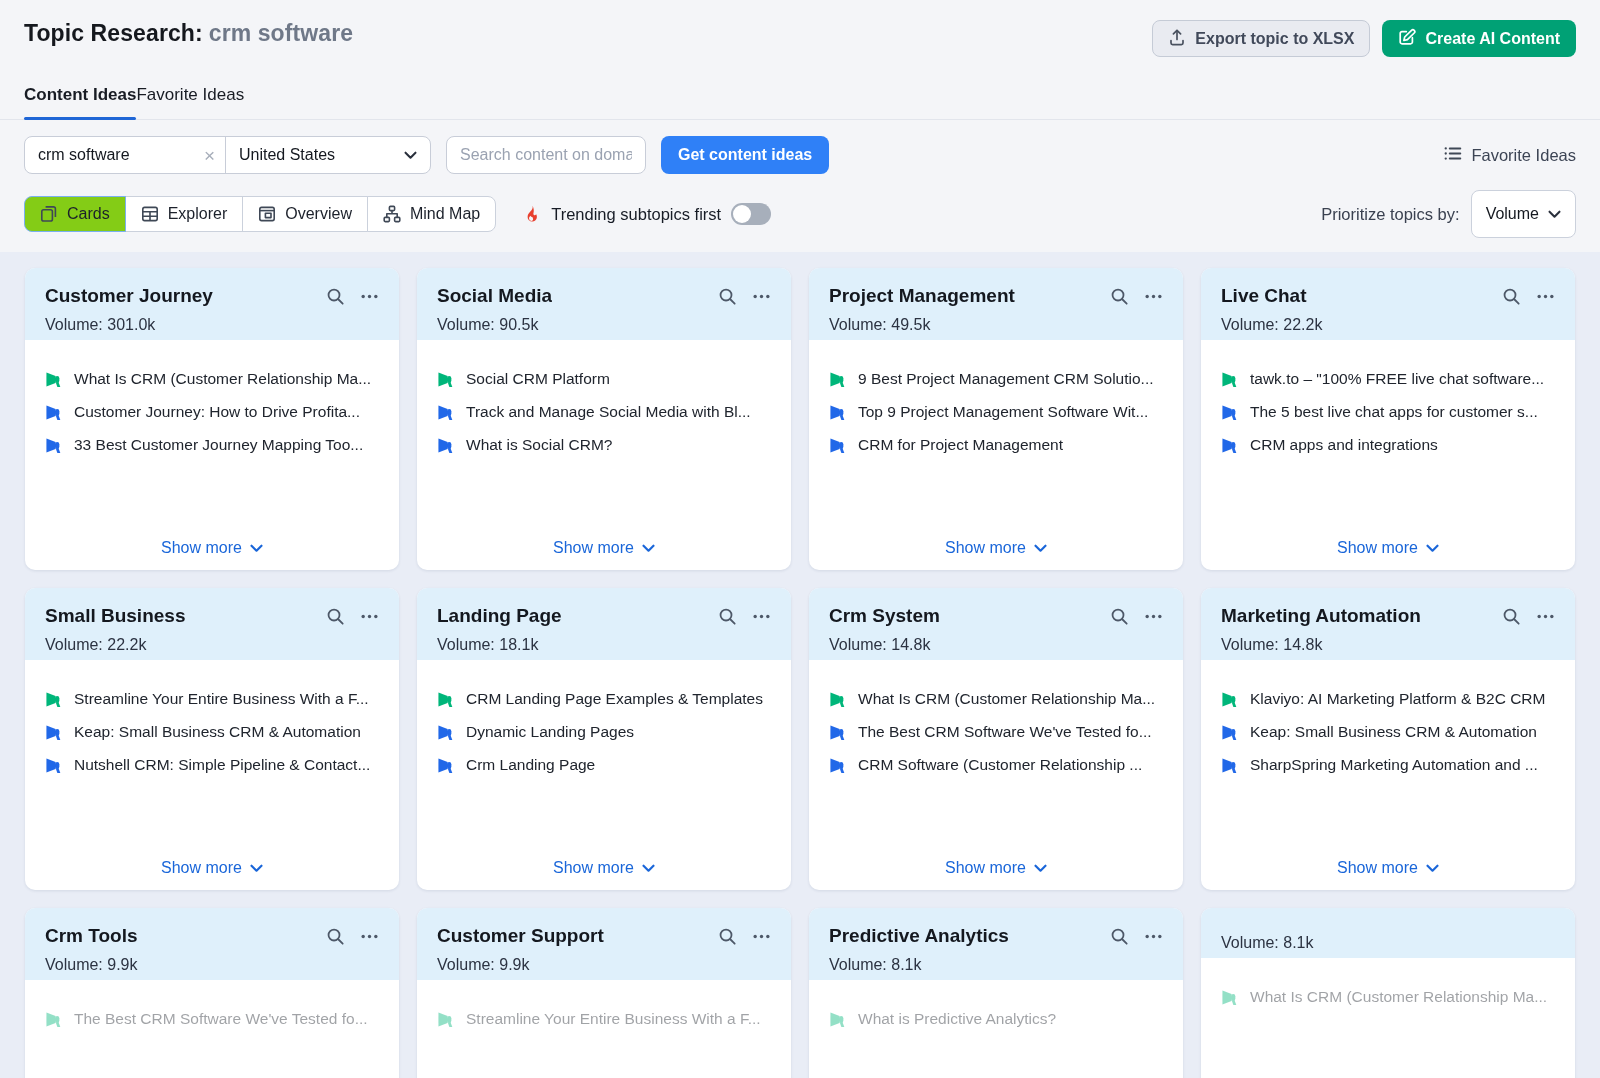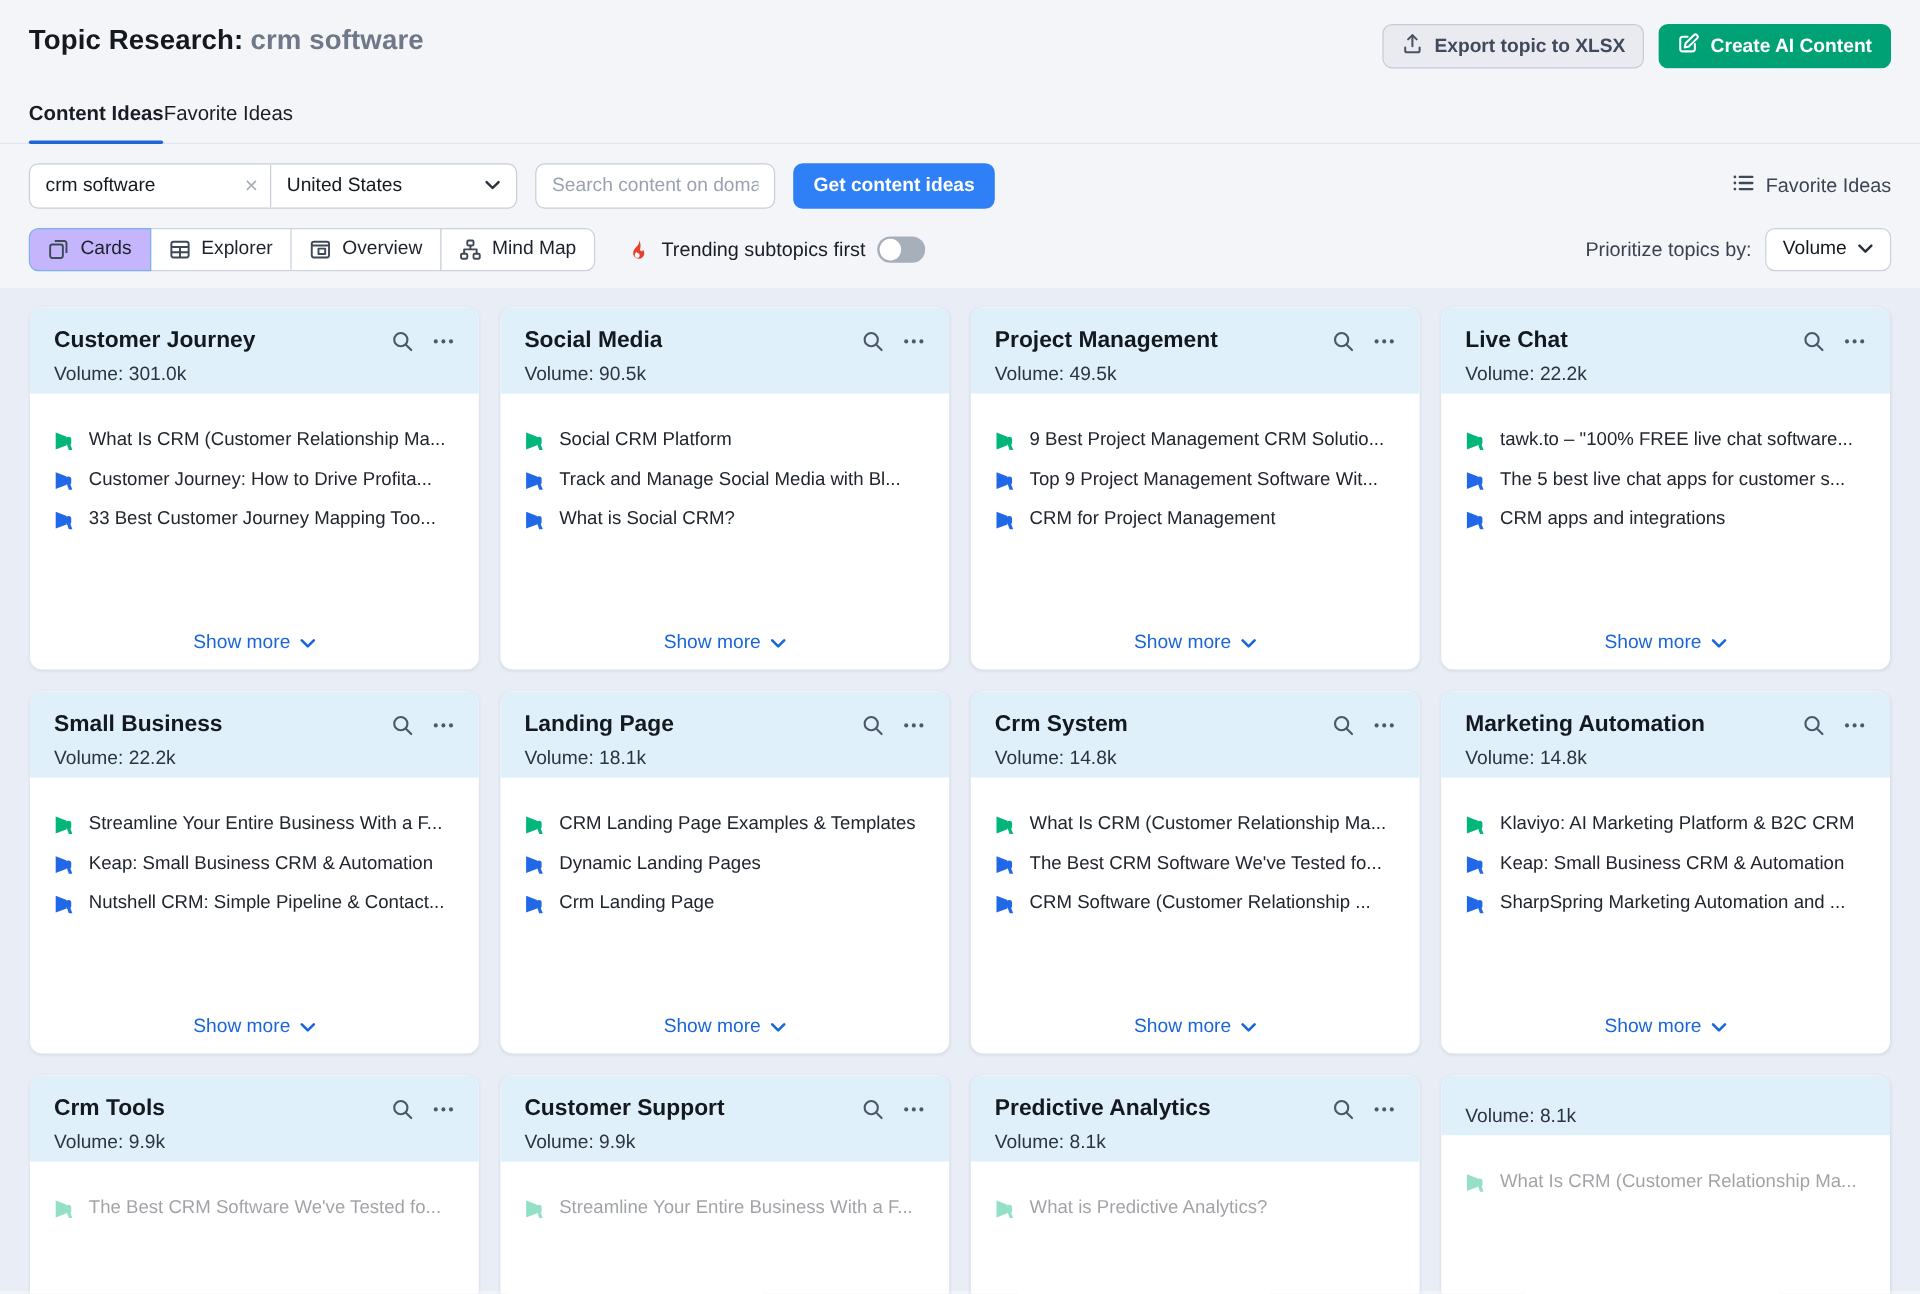--- a/index.html
+++ b/index.html
@@ -39,27 +39,27 @@
   .search-spacer { flex:1; }
   .fav-link { display:flex; align-items:center; gap:9px; font-size:16.5px; color:#3c4454; cursor:pointer; }
 
   
   .toolbar-row { display:flex; align-items:center; padding:16px 24px 0; }
   .segmented { display:flex; }
   .seg { display:flex; align-items:center; gap:9px; height:36px; padding:0 15px; background:#fff;
          border:1px solid #cbd1dc; margin-left:-1px; font-size:16px; color:#1c212b; cursor:pointer; }
   .seg:first-child { border-radius:8px 0 0 8px; margin-left:0; }
   .seg:last-child { border-radius:0 8px 8px 0; }
-  .seg.active { background:#c4b5fd; border-color:#7ab0f0; position:relative; z-index:1; }
+  .seg.active { background:#84cc16; border-color:#7ab0f0; position:relative; z-index:1; }
   .seg .segicon { display:inline-flex; color:#3e4656; }
   .trending { display:flex; align-items:center; gap:10px; margin-left:26px; font-size:16.5px; color:#171c26; }
   .toggle { width:40px; height:22px; border-radius:11px; background:#a7afbb; position:relative; cursor:pointer; }
   .toggle .knob { position:absolute; left:2px; top:2px; width:18px; height:18px; border-radius:50%; background:#fff; }
   .prioritize { margin-left:auto; display:flex; align-items:center; gap:11px; font-size:16.5px; color:#3a4150; }
-  .volume-btn { display:flex; align-items:center; gap:9px; height:36px; padding:0 14px; background:#fff;
+  .volume-btn { display:flex; align-items:center; gap:9px; height:48px; padding:0 14px; background:#fff;
                 border:1px solid #cbd1dc; border-radius:8px; font-size:16px; color:#14181f; cursor:pointer; }
 
   
   .cards-section { margin-top:14px; background:#e9edf6; padding:16px 25px 0; height:836px; }
   .grid { display:grid; grid-template-columns:repeat(4,1fr); gap:18px; }
   .card { background:#fff; border-radius:10px; height:302px; position:relative; overflow:hidden;
           box-shadow:0 1px 3px rgba(24,39,75,.10); }
   .card-header { background:#dff0fb; padding:17px 20px 6px; }
   .card-title-row { display:flex; justify-content:space-between; align-items:center; }
   .card-title { font-size:19px; font-weight:700; color:#14181f; white-space:nowrap; overflow:hidden; text-overflow:ellipsis; }

